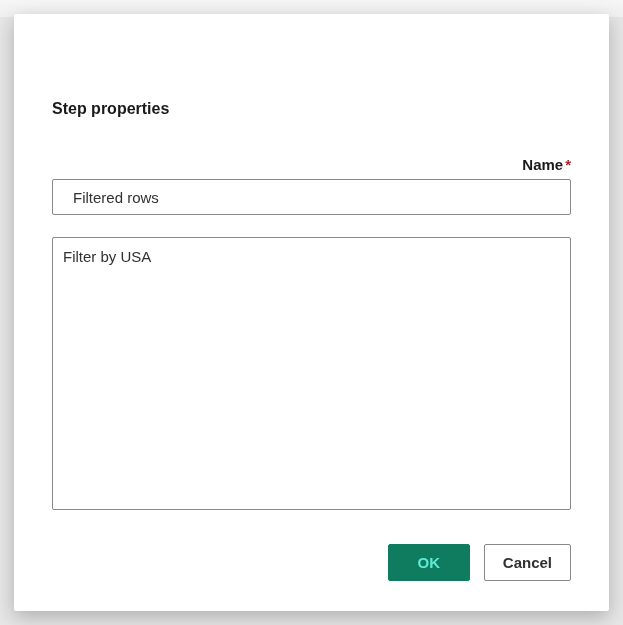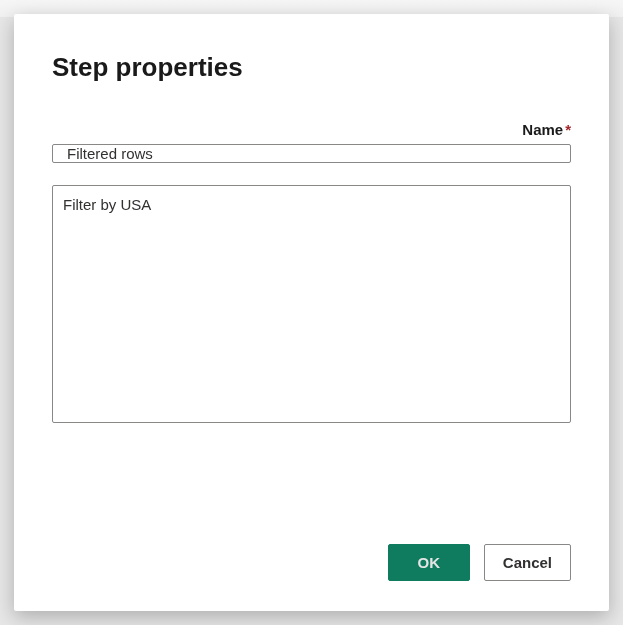--- a/index.html
+++ b/index.html
@@ -41,54 +41,55 @@
       right: 14px;
       bottom: 14px;
       background: #ffffff;
       box-shadow: 0 6px 20px rgba(0,0,0,0.25);
       border-radius: 2px;
       padding: 38px 38px 30px 38px;
       display: flex;
       flex-direction: column;
     }
     .dialog-title {
-      font-size: 26px;
+      font-size: 16px;
       font-weight: 600;
       color: #1a1a1a;
       margin-bottom: 38px;
+      margin-top: 48px;
     }
     .field-label {
       font-size: 15px;
       font-weight: 600;
       color: #1a1a1a;
       margin-bottom: 6px;
       display: block;
       text-align: right;
     }
     .required-asterisk {
       color: #a4262c;
       font-weight: 600;
       margin-left: 2px;
     }
     .text-input {
       width: 100%;
-      height: 19px;
+      height: 36px;
       border: 1px solid #8a8886;
       border-radius: 2px;
-      padding: 4px 14px;
+      padding: 4px 20px;
       font-size: 15px;
       font-family: inherit;
       color: #323130;
       background: #fff;
       outline: none;
       margin-bottom: 22px;
     }
     .textarea-input {
       width: 100%;
-      height: 238px;
+      height: 273px;
       border: 1px solid #8a8886;
       border-radius: 2px;
       padding: 10px 10px;
       font-size: 15px;
       font-family: inherit;
       color: #323130;
       background: #fff;
       outline: none;
       resize: none;
     }
@@ -104,21 +105,21 @@
       height: 37px;
       border-radius: 2px;
       font-size: 15px;
       font-family: inherit;
       font-weight: 600;
       cursor: pointer;
       padding: 0 18px;
     }
     .btn-primary {
       background: #0f7b5f;
-      color: #e5e5e5;
+      color: #5eead4;
       border: 1px solid #0f7b5f;
     }
     .btn-secondary {
       background: #ffffff;
       color: #323130;
       border: 1px solid #8a8886;
       text-align: center;
     }
   </style>
 </head>

